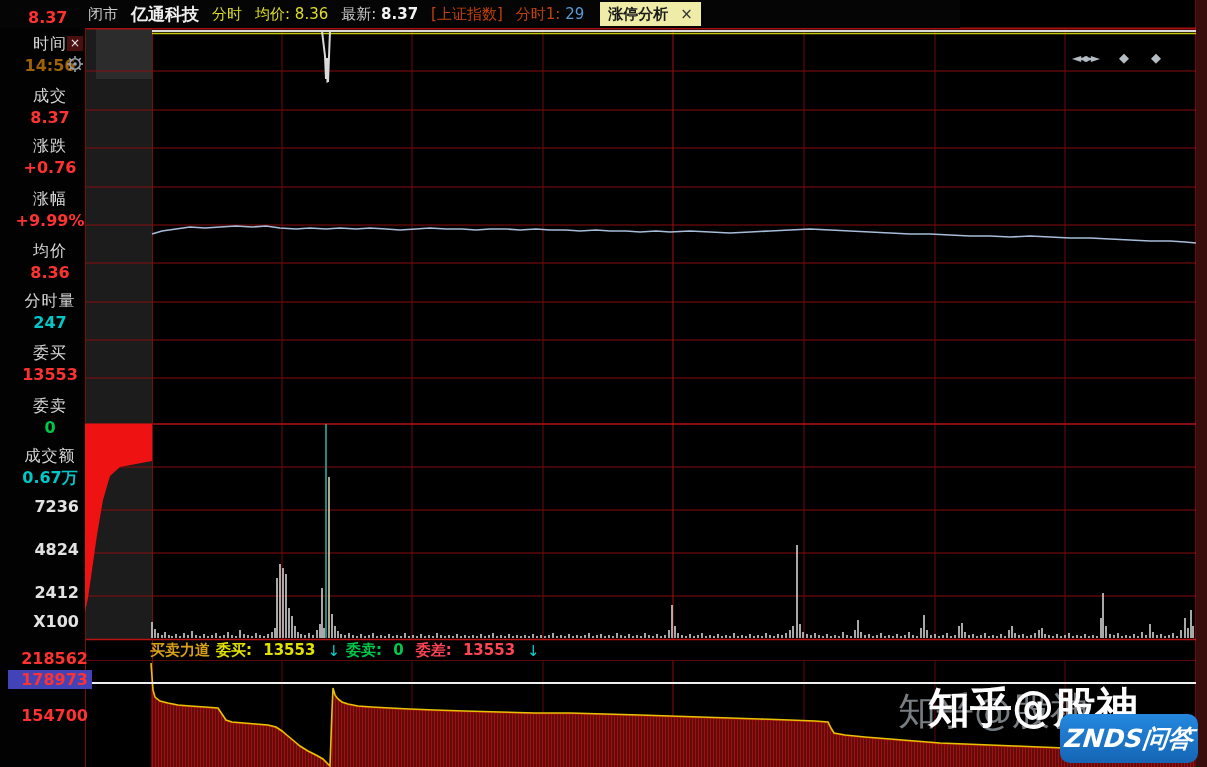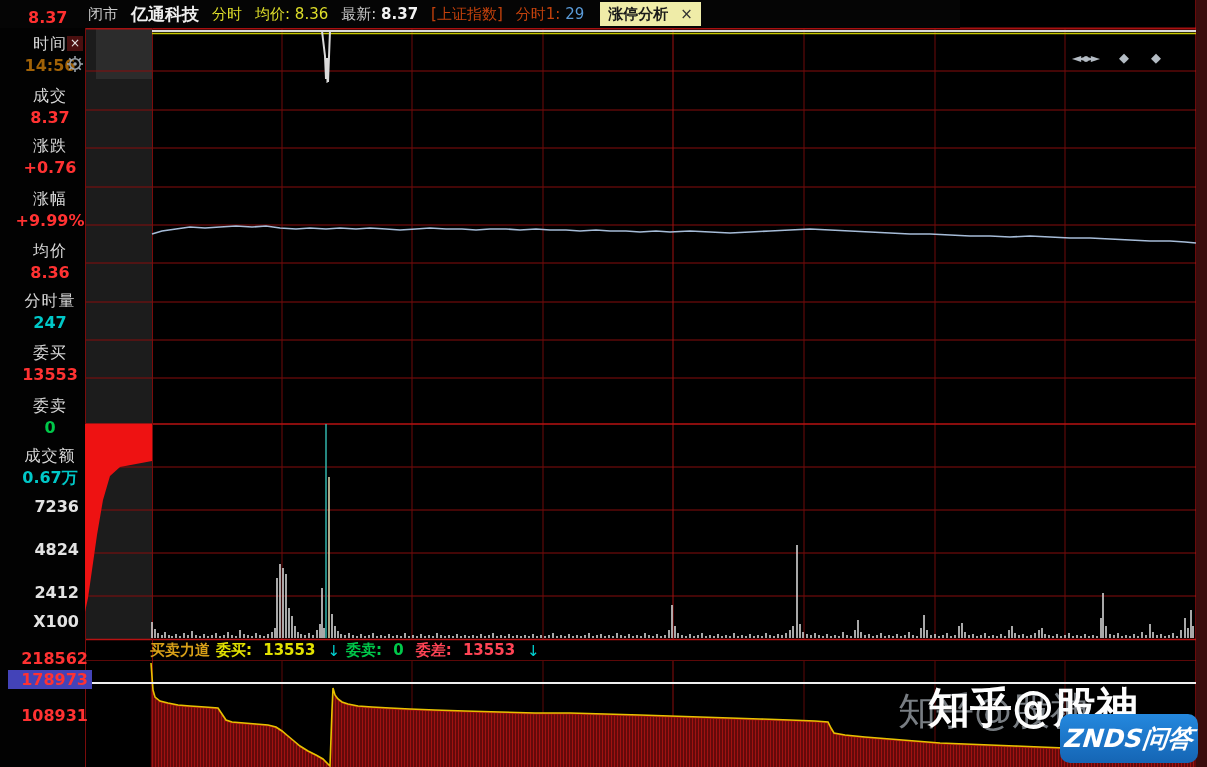--- a/index.html
+++ b/index.html
@@ -817,21 +817,21 @@
     <span class="f-title">买卖力道</span>
     <span class="f-buy"><span>委买:</span> <span>13553</span></span>
     <span class="f-arrow">↓</span>
     <span class="f-sell"><span>委卖:</span> <span>0</span></span>
     <span class="f-diff"><span>委差:</span> <span>13553</span></span>
     <span class="f-arrow">↓</span>
   </div>
 
   <div class="ftick c-red" style="top:649px">218562</div>
   <div class="ftick c-red" id="ftick-mid" style="top:670px">178973</div>
-  <div class="ftick c-red" style="top:706px">108931</div>
+  <div class="ftick c-red" style="top:706px">154700</div>
 
   <div id="nav-widgets">
     <span class="arrows">◄◄►►</span>
     <span class="dia">◆</span>
     <span class="dia">◆</span>
   </div>
 
   <div id="wm">
     <span class="wm-gray">知乎@股神</span>
     <span class="wm-white">知乎@股神</span>

